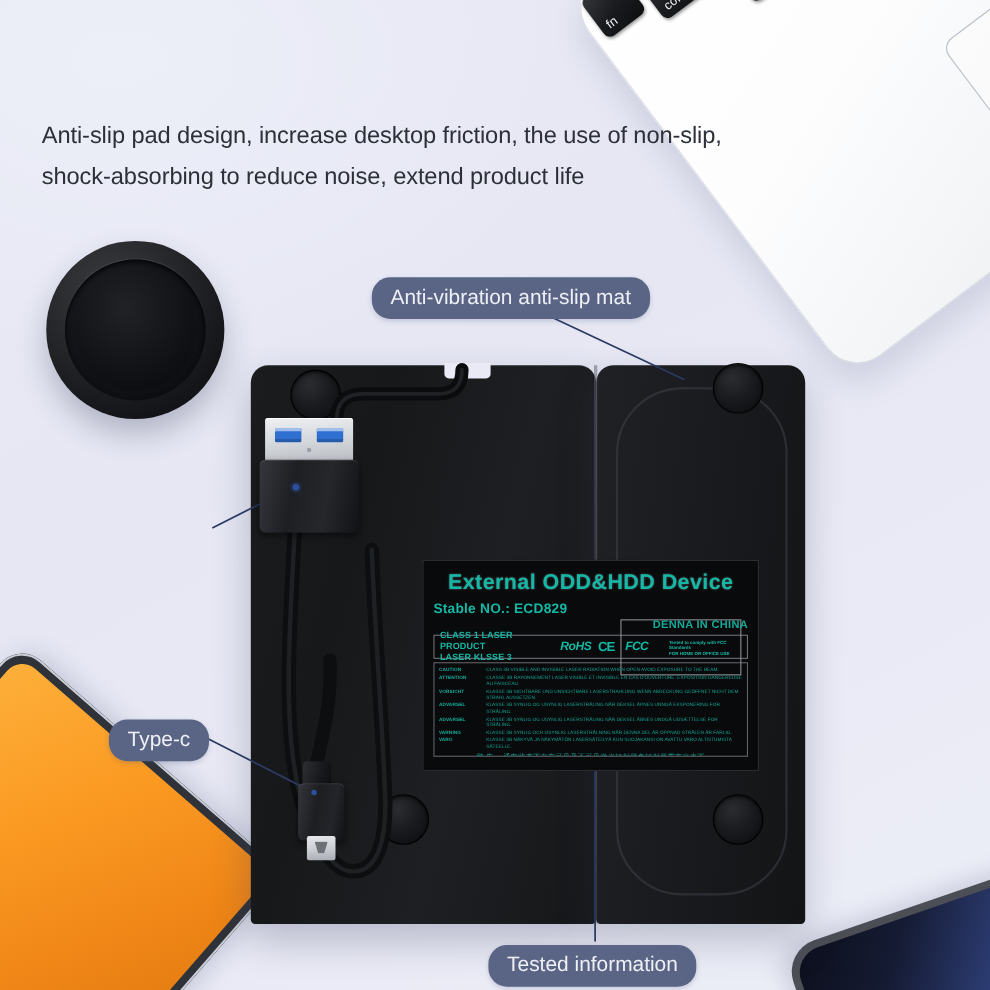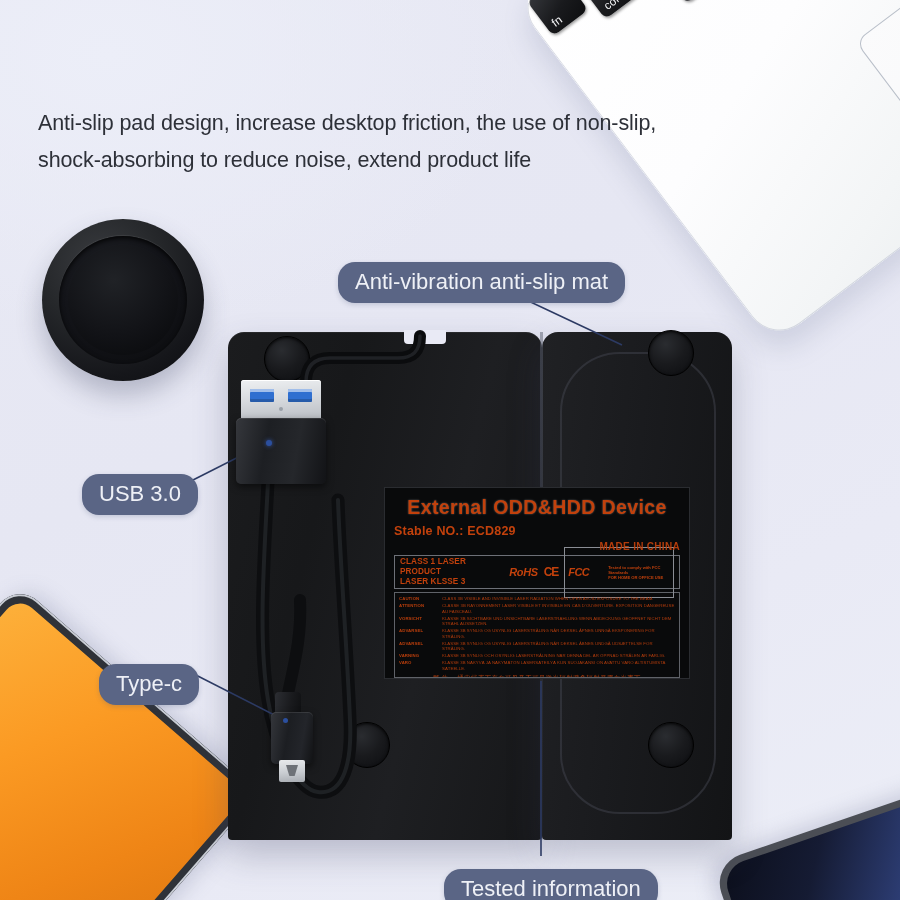--- a/index.html
+++ b/index.html
@@ -253,26 +253,26 @@
     position: absolute;
     left: 275px; top: 692px;
     width: 26px; height: 24px;
     border-radius: 4px;
     background: linear-gradient(100deg, #2c2e33 0%, #191a1d 60%, #0f1012 100%);
   }
 
   
   .label {
     position: absolute;
-    left: 384px; top: 487px;
+    left: 384px; top: 509px;
     width: 306px; height: 192px;
     background: #090a0b;
     border: 1px solid #2a2c30;
     padding: 8px 9px 6px 9px;
-    color: #c2410c;
+    color: #14b8a6;
   }
   .label-title {
     font-family: "Liberation Sans", sans-serif;
     font-weight: bold;
     font-size: 19.5px;
     letter-spacing: .4px;
     text-align: center;
     margin-bottom: 5px;
     text-shadow: 0 0 2px rgba(255,255,255,0.35);
   }
@@ -288,21 +288,21 @@
     font-weight: bold;
     letter-spacing: .3px;
     margin-top: 2px;
     opacity: .92;
   }
   .cert-box {
     margin-top: 3px;
     border: 1px solid #6d7077;
     padding: 3px 5px;
     display: flex; align-items: center; gap: 7px;
-    height: 34px;
+    height: 22px;
   }
   .cert-laser { font-size: 8.2px; font-weight: bold; line-height: 10px; letter-spacing: .1px; }
   .cert-marks { display: flex; align-items: center; gap: 6px; margin-left: auto; justify-content: center; }
   .mark-rohs {
     font-size: 11px; font-weight: bold; font-style: italic;
     letter-spacing: -.4px;
   }
   .mark-ce { font-size: 12px; font-weight: bold; letter-spacing: -1px; }
   .mark-fcc {
     border: 1px solid #8a8d94;
@@ -349,26 +349,25 @@
     letter-spacing: -.1px;
     margin-top: 27px;
   }
 
   
   .pill {
     position: absolute;
     background: #5a6585;
     color: #eef0f6;
     border-radius: 17px;
-    font-size: 22px;
+    font-size: 19px;
     line-height: 1;
     padding: 9px 17px 10px;
     white-space: nowrap;
     box-shadow: 0 2px 5px rgba(70,80,120,0.22);
-    margin-top: 10px;
   }
   .pill.p-mat  { left: 338px; top: 252px; }
   .pill.p-usb  { left: 82px;  top: 464px; }
   .pill.p-tc   { left: 99px;  top: 654px; }
   .pill.p-info { left: 444px; top: 859px; }
 </style>
 </head>
 <body>
 
 <div id="stage">
@@ -442,21 +441,21 @@
   </div>
 
   <div class="tc-collar"></div>
   <div class="tc-body"></div>
   <div class="tc-led"></div>
   <div class="tc-tip"></div>
 
   <div class="label">
     <div class="label-title">External ODD&amp;HDD Device</div>
     <div class="label-line">Stable NO.: ECD829</div>
-    <div class="label-made">MADE IN CHINA</div>
+    <div class="label-made">DENNA IN CHINA</div>
 
     <div class="cert-box">
       <div class="cert-laser">
         <div>CLASS 1 LASER PRODUCT</div>
         <div>LASER KLSSE 3</div>
       </div>
       <div class="cert-marks">
         <div class="mark-rohs">RoHS</div>
         <div class="mark-ce">CE</div>
         <div class="mark-fcc">
@@ -502,17 +501,16 @@
         <span>警 告</span>
         &nbsp;&nbsp;
         <span>通电状态下存在可见及不可见激光辐射避免辐射暴露在光束下</span>
       </div>
     </div>
   </div>
 
   <div class="subcopy">Anti-slip pad design, increase desktop friction, the use of non-slip, shock-absorbing to reduce noise, extend product life</div>
 
   <div class="pill p-mat">Anti-vibration anti-slip mat</div>
-  <div class="pill p-usb">USB 3.0</div>
   <div class="pill p-tc">Type-c</div>
   <div class="pill p-info">Tested information</div>
 
 </div>
 
 </body></html>

